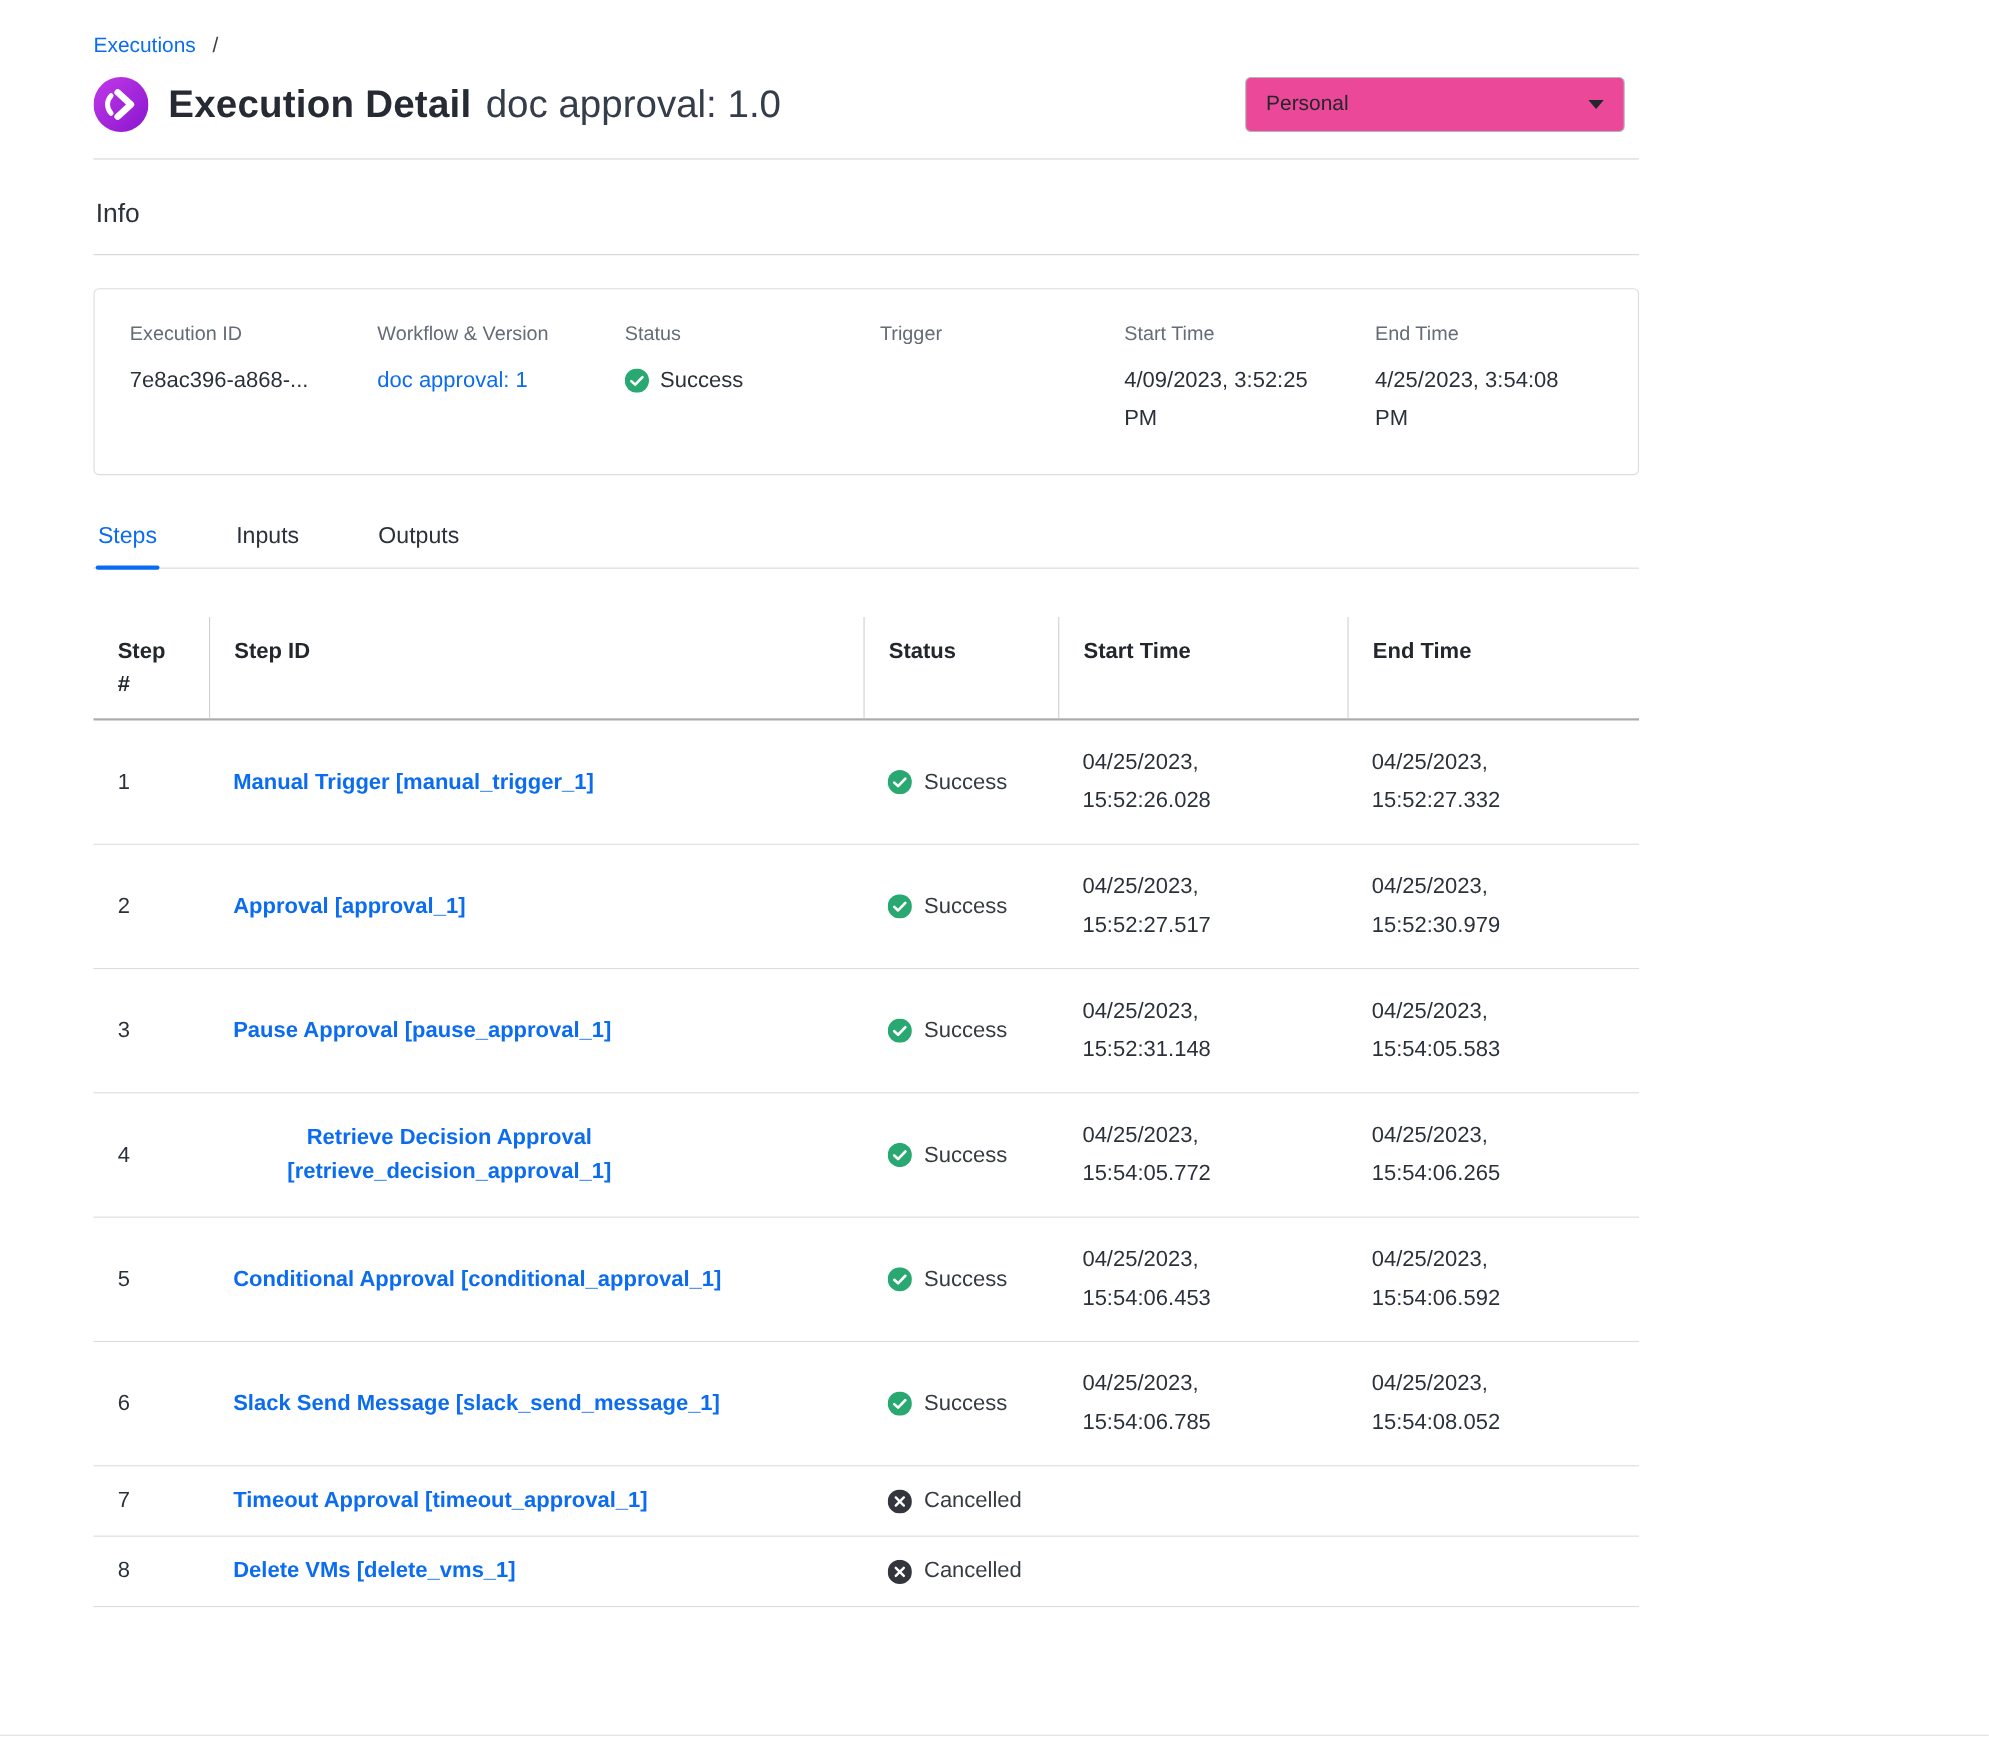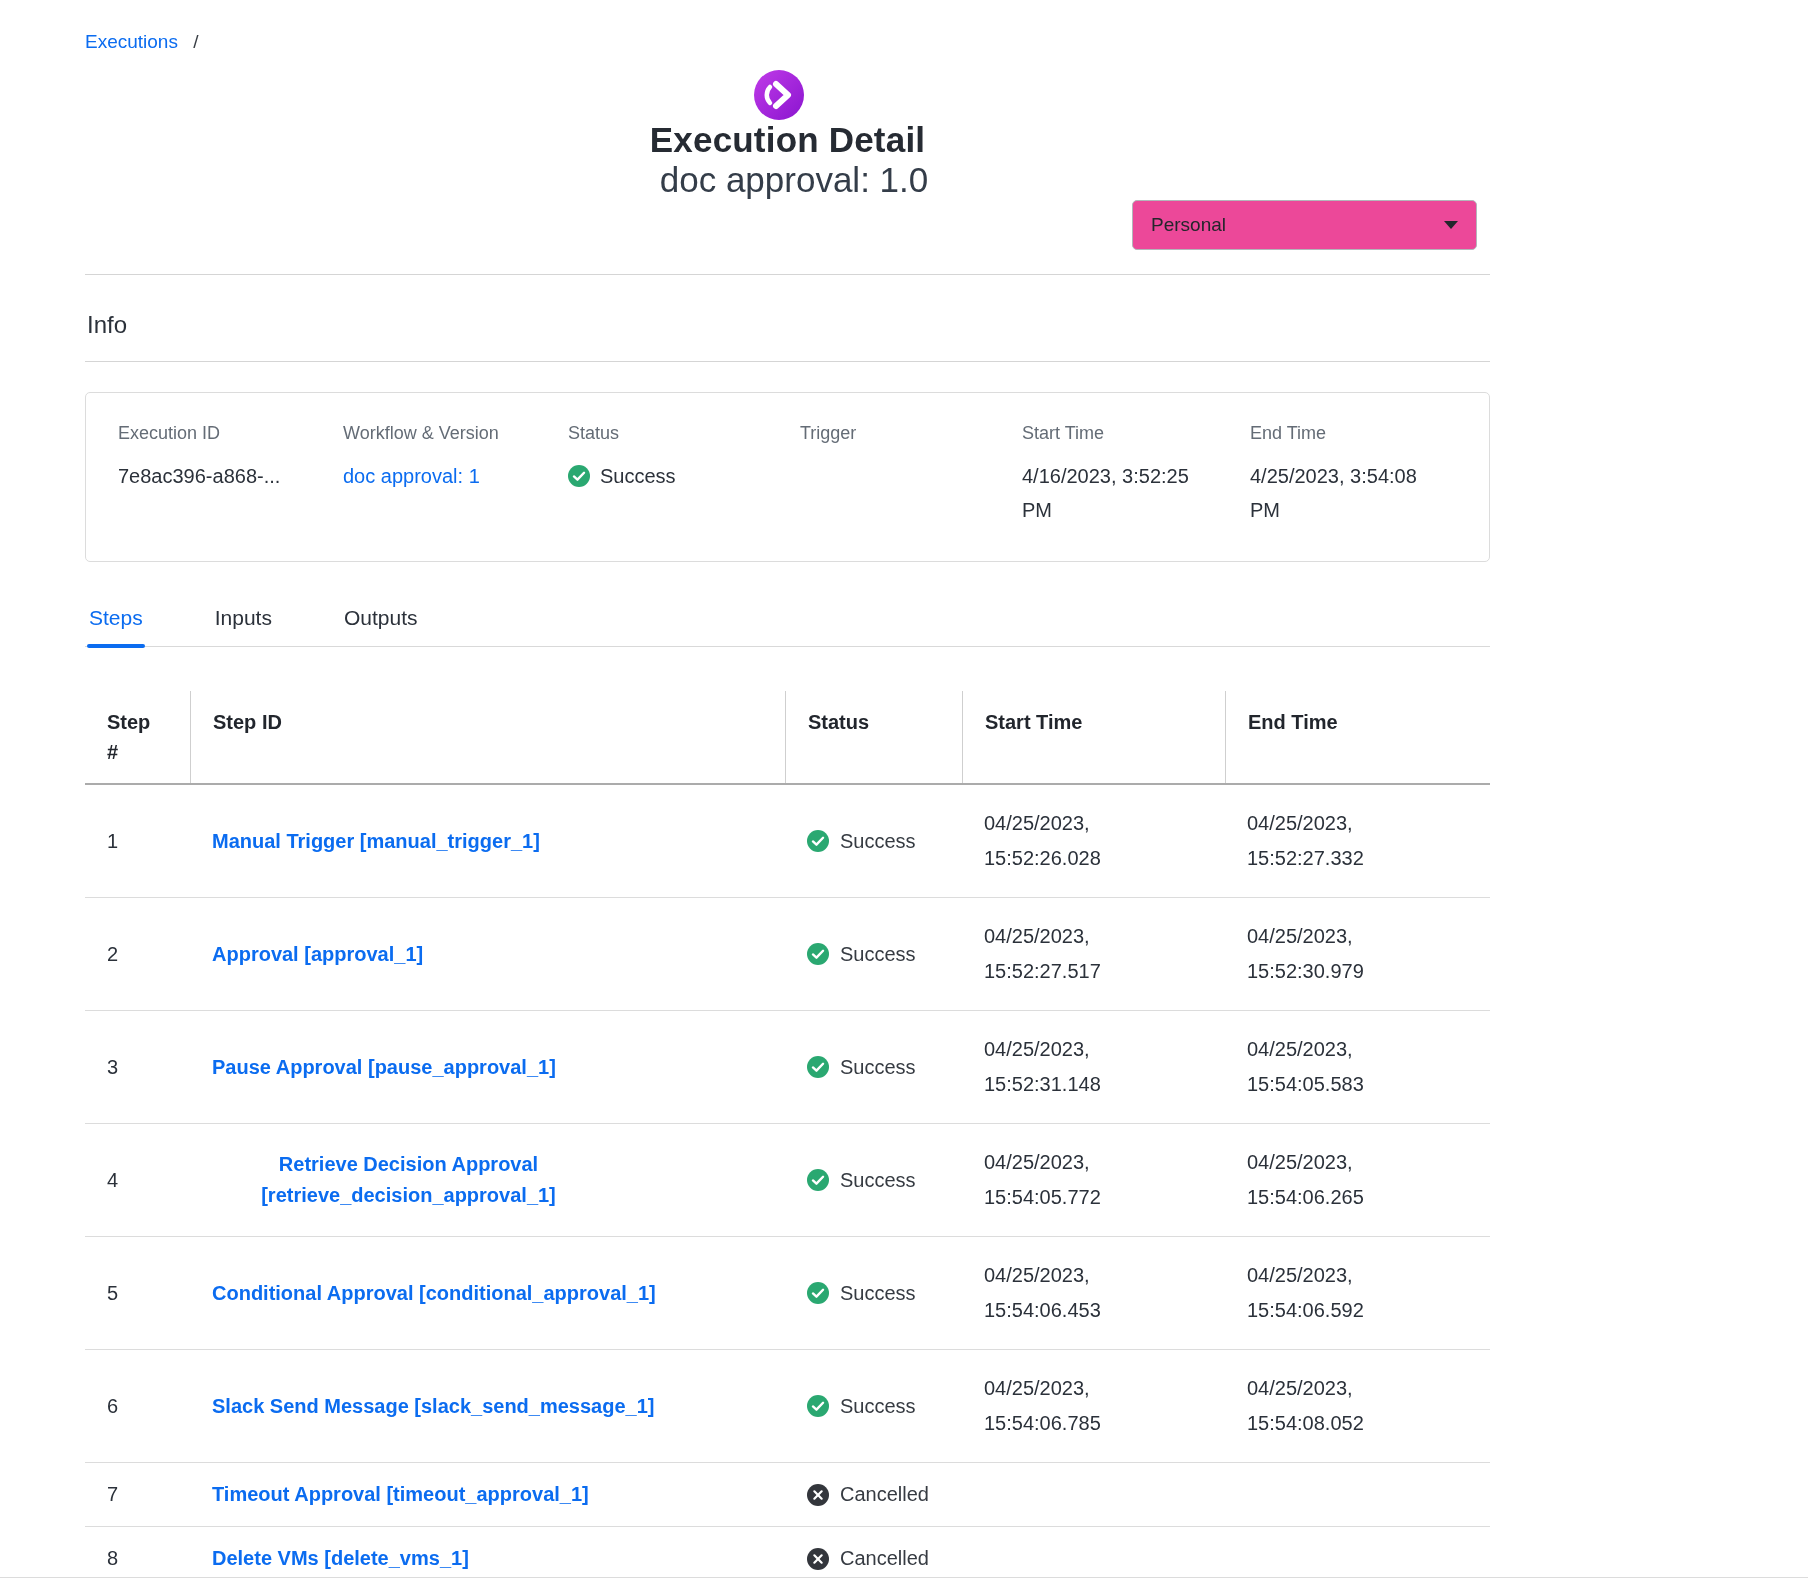--- a/index.html
+++ b/index.html
@@ -18,21 +18,21 @@
     margin-left: 85px;
     padding-top: 30px;
   }
 
   
   .breadcrumb { font-size: 19px; line-height: 24px; }
   .crumb-link { color: #0b6cf0; text-decoration: none; cursor: pointer; }
   .crumb-sep { color: #3a3f46; margin-left: 10px; }
 
   
-  .title-row { display: flex; align-items: center; margin-top: 16px; position: relative; flex-direction: column; }
+  .title-row { display: flex; align-items: center; margin-top: 16px; position: relative; }
   .brand-icon { width: 50px; height: 50px; margin-right: 18px; flex: 0 0 auto; display: inline-flex; }
   .page-title { font-size: 35px; font-weight: 700; color: #262b33; margin: 0; letter-spacing: 0.2px; }
   .page-subtitle { font-size: 35px; font-weight: 400; color: #343d49; margin-left: 13px; }
   .scope-select {
     margin-left: auto; margin-right: 13px;
     width: 345px; height: 50px;
     border: 1px solid #b3b6ba; border-radius: 5px;
     display: flex; align-items: center; justify-content: space-between;
     padding: 0 18px; font-size: 19px; color: #23262b; cursor: pointer;
     background: #ec4899;
@@ -151,21 +151,21 @@
         </span>
         <span>Success</span>
       </div>
     </div>
     <div class="info-field">
       <div class="info-label">Trigger</div>
       <div class="info-value"></div>
     </div>
     <div class="info-field">
       <div class="info-label">Start Time</div>
-      <div class="info-value narrow">4/16/2023, 3:52:25 PM</div>
+      <div class="info-value narrow">4/09/2023, 3:52:25 PM</div>
     </div>
     <div class="info-field">
       <div class="info-label">End Time</div>
       <div class="info-value narrow">4/25/2023, 3:54:08 PM</div>
     </div>
   </section>
 
   <div class="tabs">
     <div class="tab active">Steps</div>
     <div class="tab">Inputs</div>

